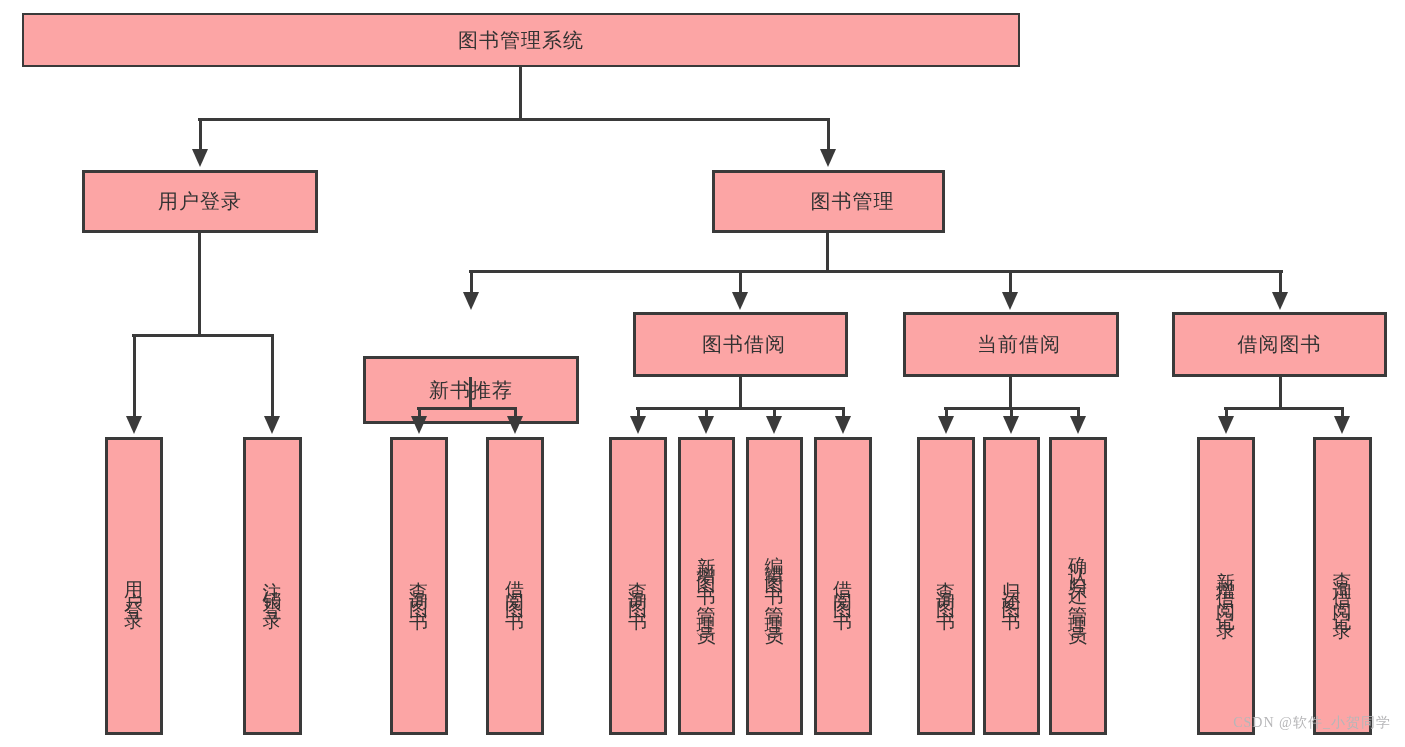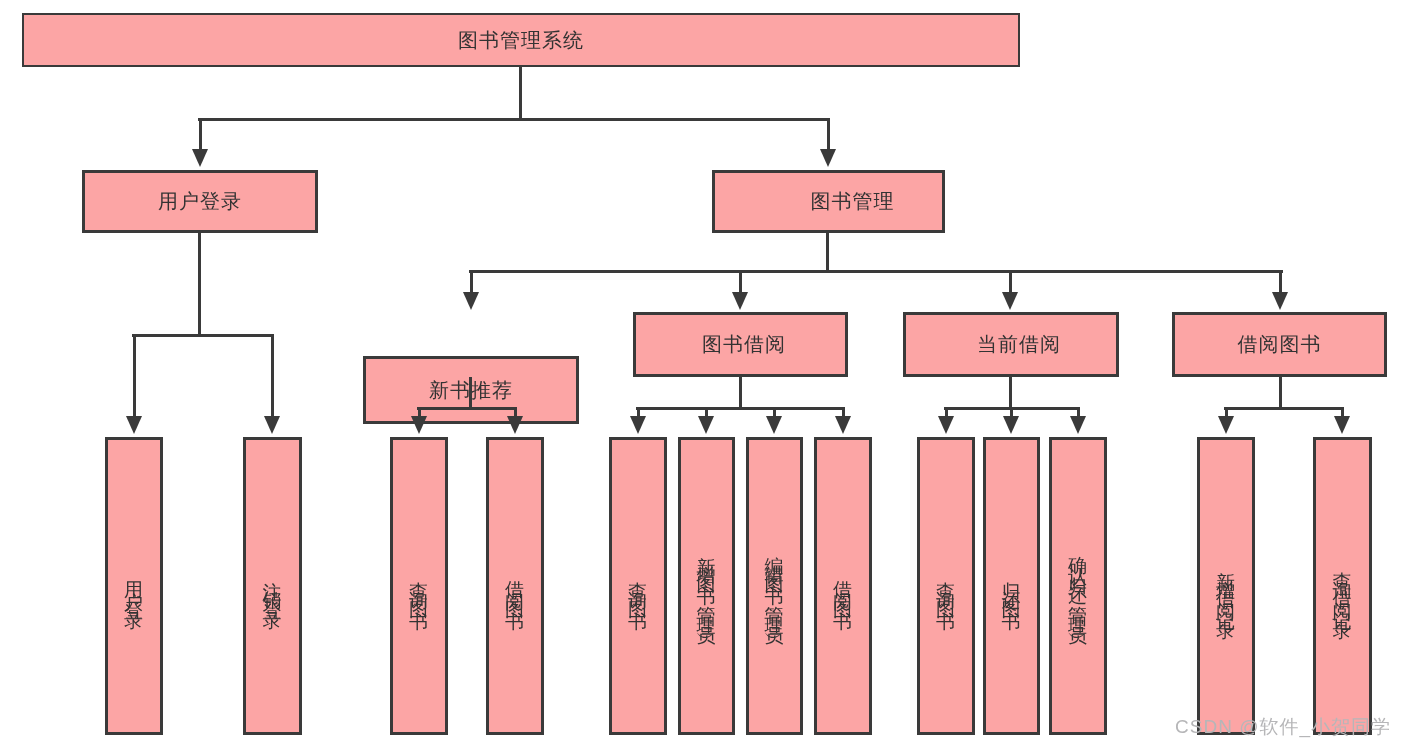--- a/index.html
+++ b/index.html
@@ -56,24 +56,25 @@
     left:0;bottom:0;
     width:0;height:0;
     border-left:8px solid transparent;
     border-right:8px solid transparent;
     border-top:18px solid var(--line);
   }
   .watermark{
     position:absolute;
     right:14px;
     top:714px;
-    font-size:19px;
+    font-size:14px;
     color:var(--wm);
     letter-spacing:1px;
     white-space:nowrap;
+    font-family:Liberation Serif, serif;
   }
 </style>
 </head>
 <body>
 
 <div id="canvas">
 
   <div class="box root" style="left:22px;top:13px;width:998px;height:54px;">
     <span class="lbl">图书管理系统</span>
   </div>

